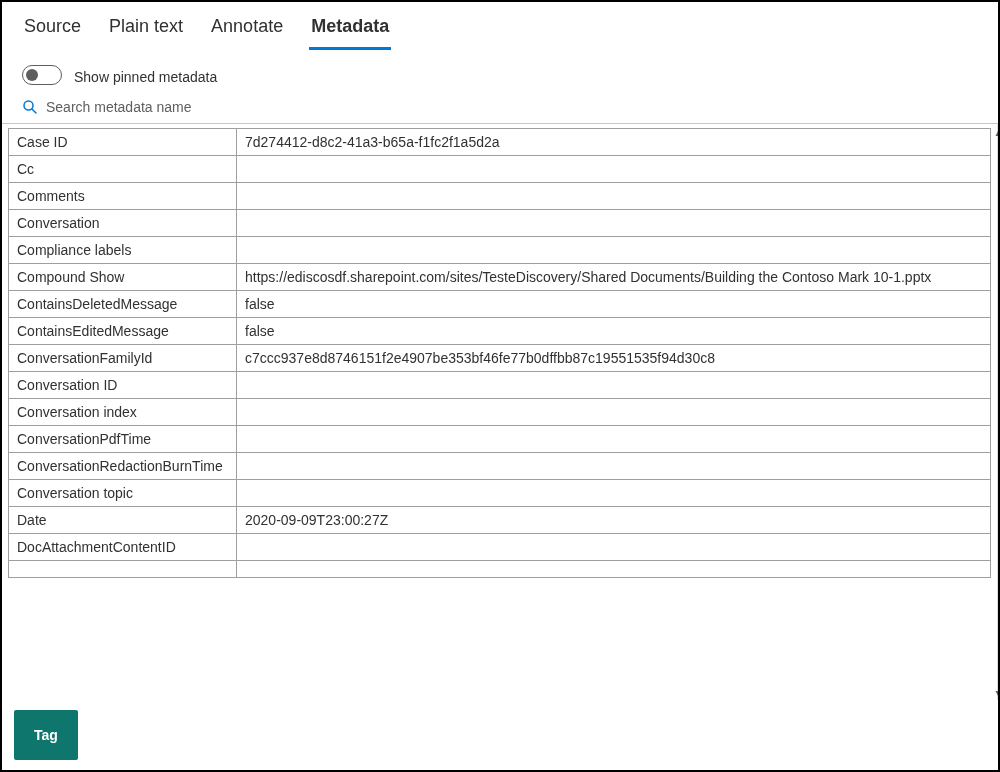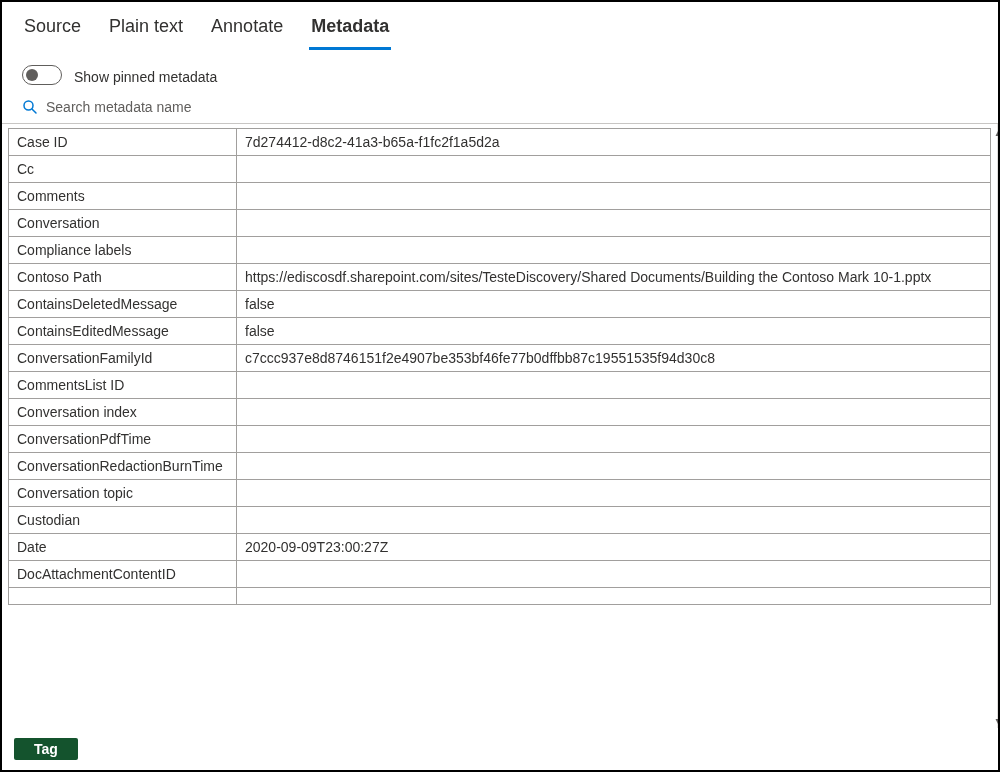--- a/index.html
+++ b/index.html
@@ -142,24 +142,24 @@
     background: #c8c6c4;
     border-radius: 2px;
   }
 
   
   .footer {
     padding: 10px 12px;
     background: #fff;
   }
   .tag-btn {
-    background: #14532d;
+    background: #0f766e;
     color: #fff;
     border: none;
-    padding: 3px 20px;
+    padding: 17px 20px;
     font-size: 14px;
     cursor: pointer;
     border-radius: 2px;
     font-family: inherit;
     font-weight: 600;
   }
   .cutoff-row td {
     border-bottom: none;
   }
 </style>
@@ -214,57 +214,53 @@
             </tr>
             <tr>
               <td class="key">Conversation</td>
               <td></td>
             </tr>
             <tr>
               <td class="key">Compliance labels</td>
               <td></td>
             </tr>
             <tr>
-              <td class="key">Contoso Path</td>
+              <td class="key">Compound Show</td>
               <td>https://ediscosdf.sharepoint.com/sites/TesteDiscovery/Shared Documents/Building the Contoso Mark 10-1.pptx</td>
             </tr>
             <tr>
               <td class="key">ContainsDeletedMessage</td>
               <td>false</td>
             </tr>
             <tr>
               <td class="key">ContainsEditedMessage</td>
               <td>false</td>
             </tr>
             <tr>
               <td class="key">ConversationFamilyId</td>
               <td>c7ccc937e8d8746151f2e4907be353bf46fe77b0dffbb87c19551535f94d30c8</td>
             </tr>
             <tr>
-              <td class="key">CommentsList ID</td>
+              <td class="key">Conversation ID</td>
               <td></td>
             </tr>
             <tr>
               <td class="key">Conversation index</td>
               <td></td>
             </tr>
             <tr>
               <td class="key">ConversationPdfTime</td>
               <td></td>
             </tr>
             <tr>
               <td class="key">ConversationRedactionBurnTime</td>
               <td></td>
             </tr>
             <tr>
               <td class="key">Conversation topic</td>
-              <td></td>
-            </tr>
-            <tr>
-              <td class="key">Custodian</td>
               <td></td>
             </tr>
             <tr>
               <td class="key">Date</td>
               <td>2020-09-09T23:00:27Z</td>
             </tr>
             <tr>
               <td class="key">DocAttachmentContentID</td>
               <td></td>
             </tr>

